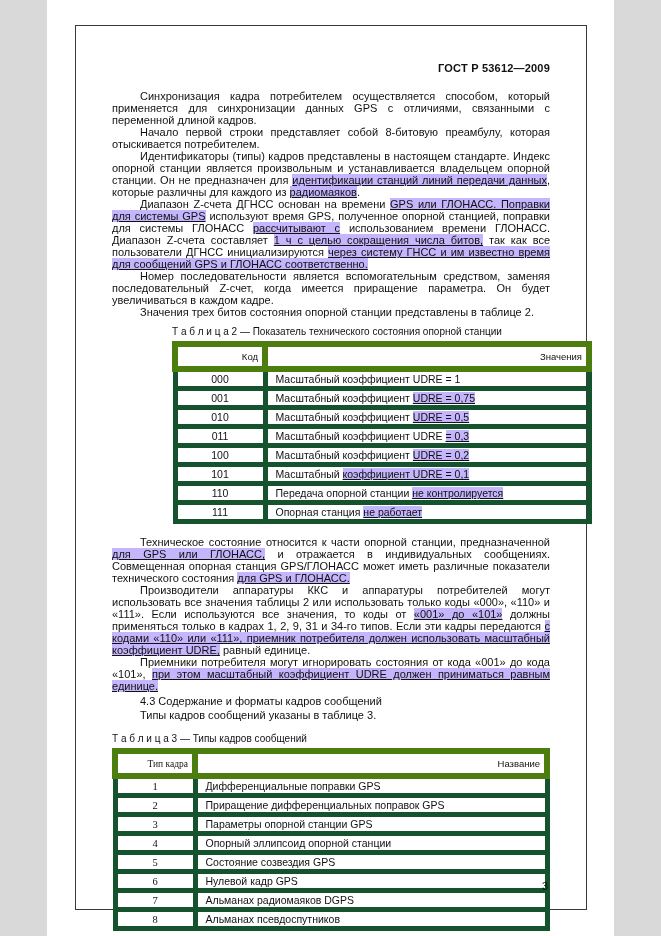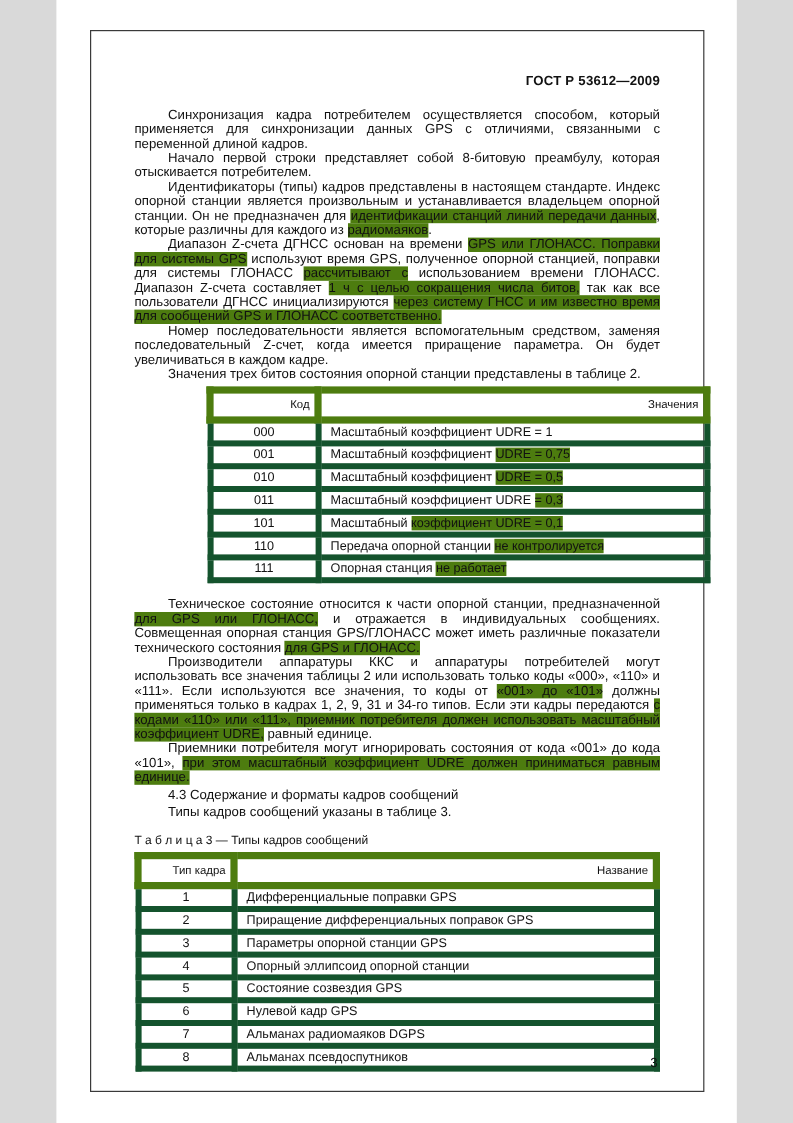--- a/index.html
+++ b/index.html
@@ -11,54 +11,55 @@
     overflow:hidden;
   }
   .frame {
     position:absolute; left:28px; top:25px; right:27px; bottom:26px;
     border:1px solid #3a3a3a; pointer-events:none;
   }
   .content { position:absolute; left:65px; right:64px; top:62px; }
   .doc-header { text-align:right; font-weight:bold; font-size:11px; margin-bottom:16px; letter-spacing:.2px; }
   .para { font-size:11px; line-height:12px; text-align:justify; text-indent:28px; }
   .heading { font-size:11px; line-height:15px; font-weight:normal; text-indent:28px; margin-top:2px; }
-  .hl { background:#4d7c0f; }
+  .hl { background:#c4b5fd;text-decoration:underline; }
   .tbl-caption { font-size:10px; margin-top:8px; }
   .tbl-caption.t2 { margin-left:60px; }
   table { border-collapse:collapse; }
   .tbl th {
     border:6px solid #4d7c0f; font-size:9.5px; font-weight:normal;
     text-align:right; padding:4px 4px; height:21px;
   }
   .tbl td { border:5px solid #14532d; font-size:10.5px; padding:1px 8px; height:16px; }
   .tbl td.code { text-align:center; padding:1px 2px; }
   .tbl2 { margin:4px 0 0 60px; width:420px; }
   .tbl2 td.code, .tbl2 th.code { width:90px; }
   .tbl3 { margin-top:4px; width:100%; }
   .tbl3 td { height:17px; }
-  .tbl3 td.code, .tbl3 th.code { width:80px; }
+  .tbl3 td.code, .tbl3 th.code { width:80px;font-family:Liberation Serif, serif; }
   .sp12 { margin-top:12px; }
   .page-num { position:absolute; right:66px; bottom:44px; font-size:11px; }
 </style>
 </head>
 <body>
 
 <div class="page">
   <div class="frame"></div>
   <div class="content">
 
     <div class="doc-header">ГОСТ Р 53612—2009</div>
 
     <p class="para"><span>Синхронизация кадра потребителем осуществляется способом, который применяется для синхронизации данных GPS с отличиями, связанными с переменной длиной кадров.</span></p>
     <p class="para"><span>Начало первой строки представляет собой 8-битовую преамбулу, которая отыскивается потребителем.</span></p>
     <p class="para"><span>Идентификаторы (типы) кадров представлены в настоящем стандарте. Индекс опорной станции является произвольным и устанавливается владельцем опорной станции. Он не предназначен для </span><span class="hl">идентификации станций линий передачи данных</span><span>, которые различны для каждого из </span><span class="hl">радиомаяков</span><span>.</span></p>
     <p class="para"><span>Диапазон Z-счета ДГНСС основан на времени </span><span class="hl">GPS или ГЛОНАСС. Поправки для системы GPS</span><span> используют время GPS, полученное опорной станцией, поправки для системы ГЛОНАСС </span><span class="hl">рассчитывают с</span><span> использованием времени ГЛОНАСС. Диапазон Z-счета составляет </span><span class="hl">1 ч с целью сокращения числа битов,</span><span> так как все пользователи ДГНСС инициализируются </span><span class="hl">через систему ГНСС и им известно время для сообщений GPS и ГЛОНАСС соответственно.</span></p>
     <p class="para"><span>Номер последовательности является вспомогательным средством, заменяя последовательный Z-счет, когда имеется приращение параметра. Он будет увеличиваться в каждом кадре.</span></p>
     <p class="para"><span>Значения трех битов состояния опорной станции представлены в таблице 2.</span></p>
 
+    <div class="tbl-caption t2">Т а б л и ц а  2 — Показатель технического состояния опорной станции</div>
     <table class="tbl tbl2">
       <thead>
         <tr>
           <th class="code">Код</th>
           <th>Значения</th>
         </tr>
       </thead>
       <tbody>
         <tr>
             <td class="code">000</td>
@@ -68,20 +69,24 @@
             <td class="code">001</td>
             <td><span>Масштабный коэффициент </span><span class="hl">UDRE = 0,75</span></td>
           </tr>
         <tr>
             <td class="code">010</td>
             <td><span>Масштабный коэффициент </span><span class="hl">UDRE = 0,5</span></td>
           </tr>
         <tr>
             <td class="code">011</td>
             <td><span>Масштабный коэффициент UDRE </span><span class="hl">= 0,3</span></td>
+          </tr>
+        <tr>
+            <td class="code">100</td>
+            <td><span>Масштабный коэффициент </span><span class="hl">UDRE = 0,2</span></td>
           </tr>
         <tr>
             <td class="code">101</td>
             <td><span>Масштабный </span><span class="hl">коэффициент UDRE = 0,1</span></td>
           </tr>
         <tr>
             <td class="code">110</td>
             <td><span>Передача опорной станции </span><span class="hl">не контролируется</span></td>
           </tr>
         <tr>

